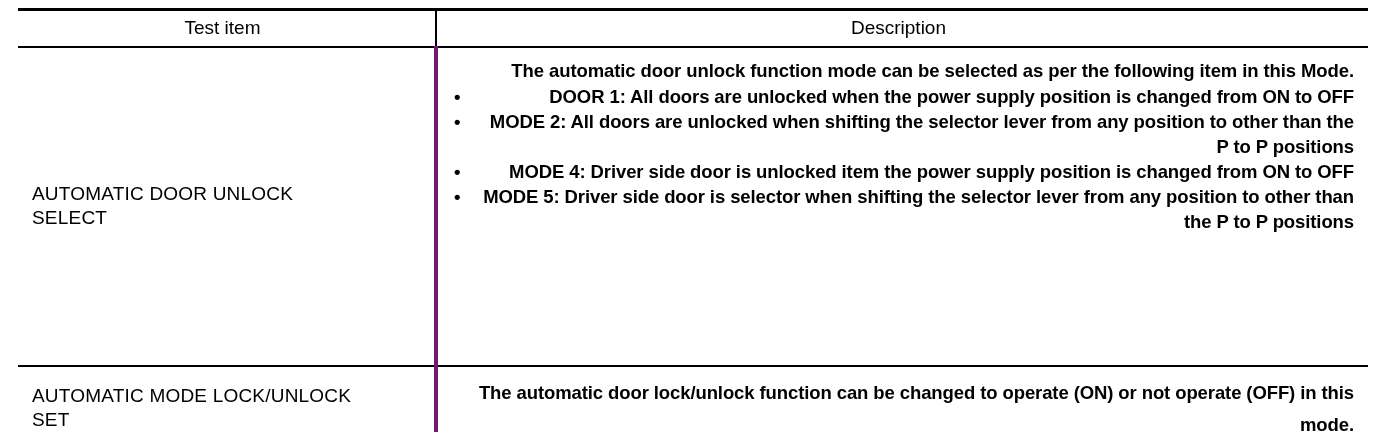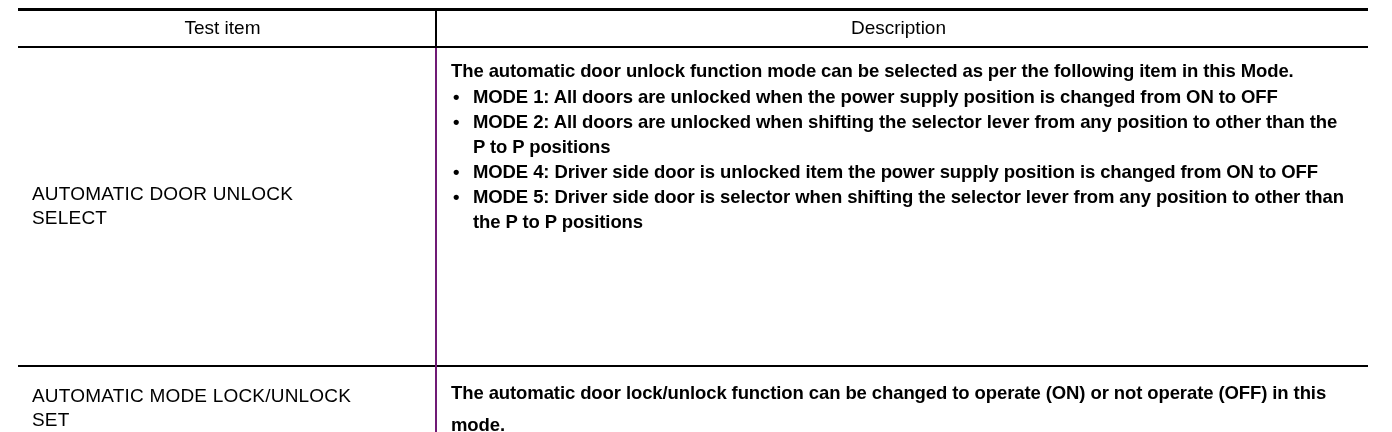--- a/index.html
+++ b/index.html
@@ -55,27 +55,28 @@
   }
 
   
   .spec-table tbody td {
     vertical-align: top;
     padding: 0;
     font-size: 19px;
     line-height: 22px;
   }
   .spec-table tbody td.cell-item {
-    border-right: 2px solid #701a75;
+    border-right: 4px solid #701a75;
     padding: 8px 10px 10px 14px;
     vertical-align: middle;
     letter-spacing: 0.2px;
   }
   .spec-table tbody td.cell-desc {
     padding: 10px 14px 10px 14px;
+    text-align: right;
   }
   .spec-table tbody tr.row-divider > td {
     border-top: 2px solid #000;
   }
   .spec-table tbody tr:last-child > td {
     border-bottom: 3px solid #000;
   }
 
   .cell-item-text {
     display: block;
@@ -145,21 +146,21 @@
       <tr class="row-tall">
         <td class="cell-item">
           <span class="cell-item-text">AUTOMATIC DOOR UNLOCK
 SELECT</span>
         </td>
         <td class="cell-desc">
           <span class="desc-intro">The automatic door unlock function mode can be selected as per the following item in this Mode.</span>
           <ul class="bullet-list">
             <li>
               <span class="bullet-dot">•</span>
-              <span>MODE 1: All doors are unlocked when the power supply position is changed from ON to OFF</span>
+              <span>DOOR 1: All doors are unlocked when the power supply position is changed from ON to OFF</span>
             </li>
             <li>
               <span class="bullet-dot">•</span>
               <span>MODE 2: All doors are unlocked when shifting the selector lever from any position to other than the P to P positions</span>
             </li>
             <li>
               <span class="bullet-dot">•</span>
               <span>MODE 4: Driver side door is unlocked item the power supply position is changed from ON to OFF</span>
             </li>
             <li>

